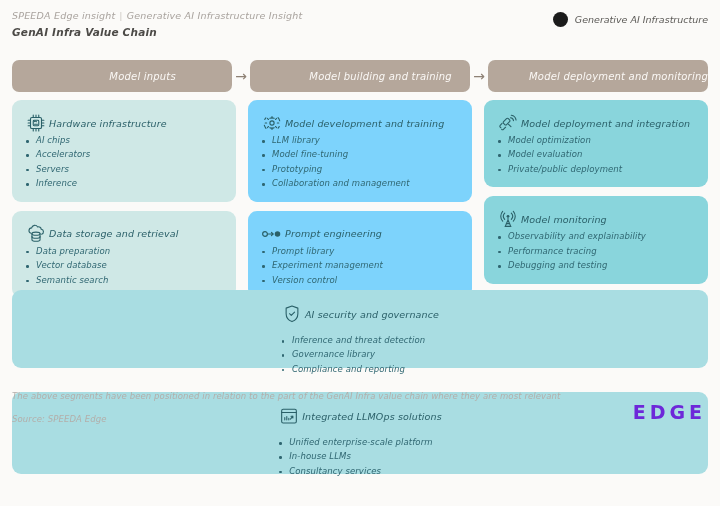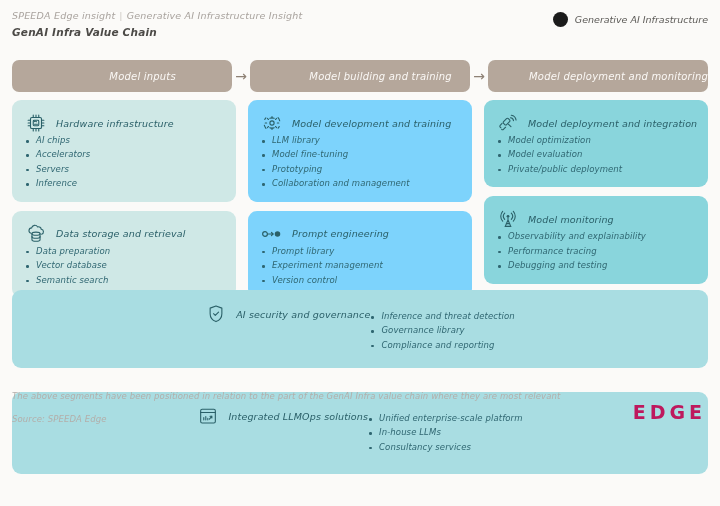--- a/index.html
+++ b/index.html
@@ -66,21 +66,21 @@
   .card{
     border-radius:9px;
     padding:11px 13px 12px 13px;
     box-sizing:border-box;
     color:#2c6069;
   }
   .card.tone-light {background:#cfe8e6;}
   .card.tone-mid   {background:#7dd3fc;}
   .card.tone-deep  {background:#89d5dc;}
 
-  .card-head{display:flex;align-items:center;gap:9px;min-height:24px;}
+  .card-head{display:flex;align-items:center;gap:2px;min-height:24px;}
   .card-icon{width:22px;height:22px;flex:0 0 22px;display:block;}
   .card-icon svg{display:block;width:22px;height:22px;}
   .card-title{
     font-size:9.5px;font-style:italic;color:#2a5f68;letter-spacing:.15px;
     white-space:nowrap;
   }
   .bullets{
     margin:0 0 0 0;padding:0;list-style:none;
   }
   .bullets li{
@@ -98,38 +98,38 @@
   .wide{
     position:absolute;left:12px;width:696px;
     border-radius:9px;background:#a9dde2;box-sizing:border-box;
     padding:12px;
     display:flex;flex-direction:column;align-items:center;
   }
   .wide.sec{top:290px;height:78px;}
   .wide.ops{top:392px;height:82px;}
   .wide .card-head{justify-content:center;}
   .wide .bullets{margin-top:9px;}
-  .wide-inner{display:flex;flex-direction:row;align-items:flex-start;}
+  .wide-inner{display:flex;flex-direction:column;align-items:flex-start;}
 
   
   .footer{
     position:absolute;left:12px;bottom:14px;
   }
   .foot-note{
     font-size:8.5px;font-style:italic;color:#b3aeaa;letter-spacing:.1px;
     white-space:nowrap;
   }
   .foot-src{
     margin-top:13px;
     font-size:8.5px;font-style:italic;color:#b3aeaa;letter-spacing:.1px;
     white-space:nowrap;
   }
   .edge-logo{
     position:absolute;right:14px;bottom:16px;
-    font-size:19px;font-weight:bold;color:#be185d;letter-spacing:4px;
+    font-size:19px;font-weight:bold;color:#6d28d9;letter-spacing:4px;
     line-height:1;
   }
 </style>
 </head>
 <body>
 
 <div class="page">
 
   <div class="hdr">
     <div class="breadcrumb">

